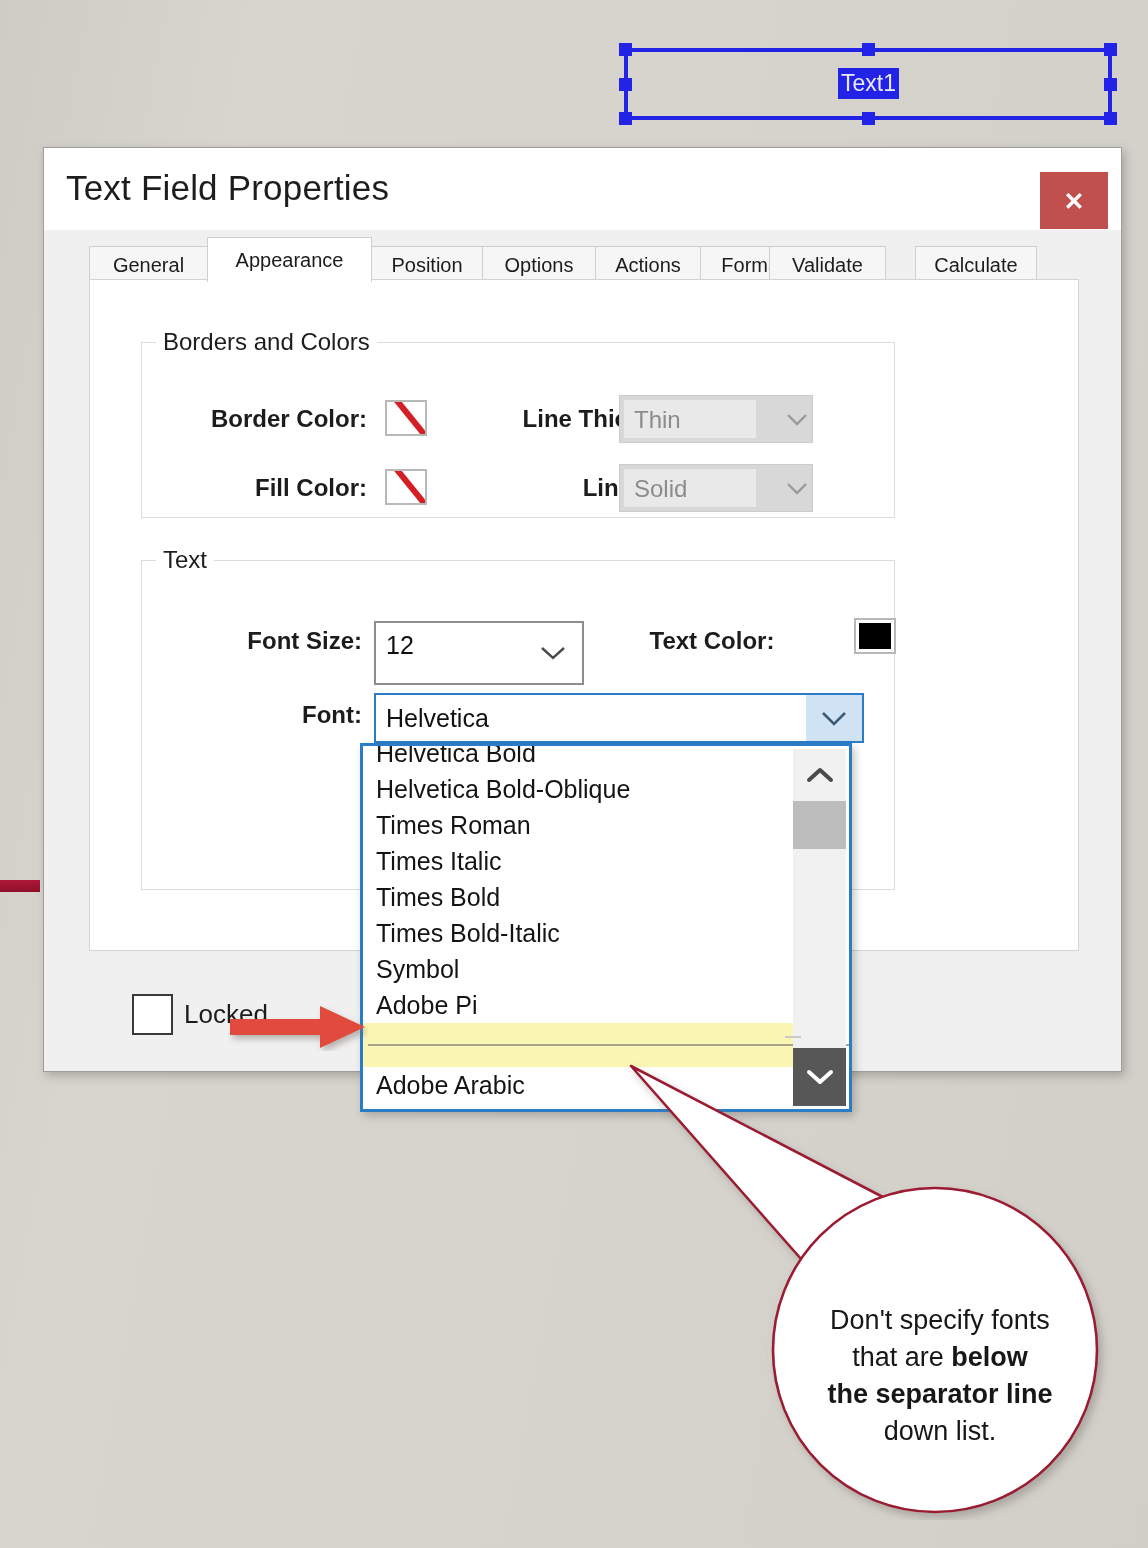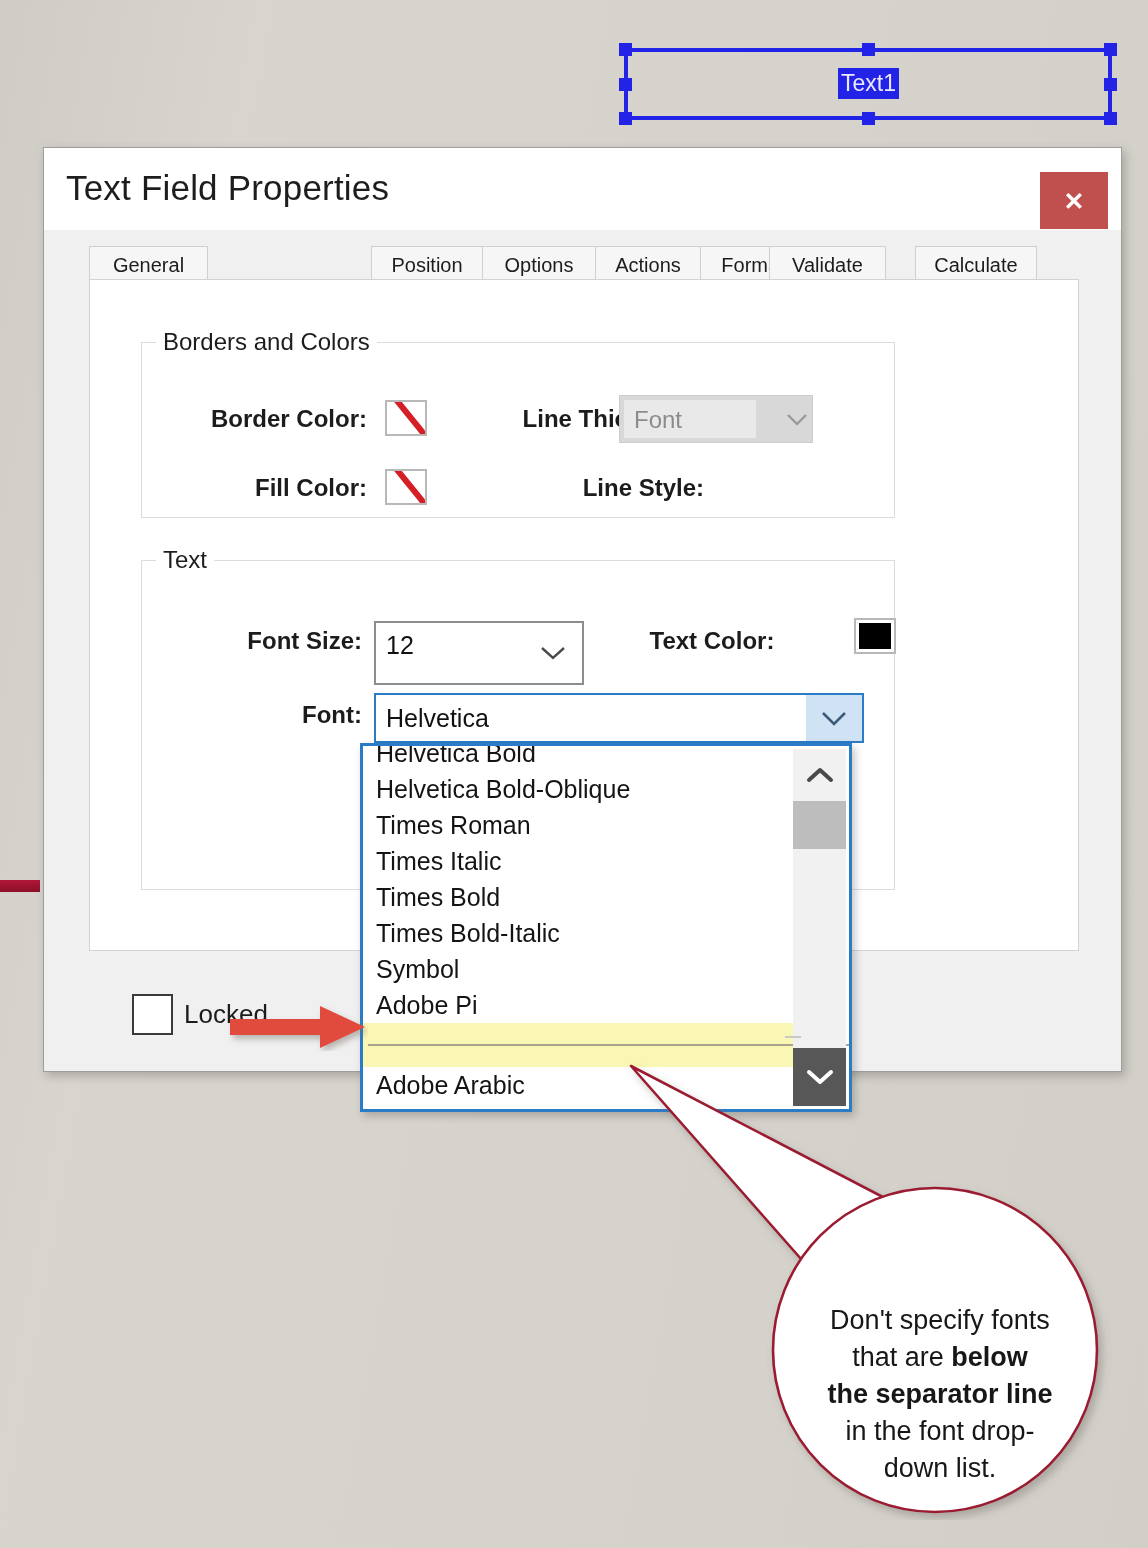--- a/index.html
+++ b/index.html
@@ -228,54 +228,63 @@
 
 <div id="dialog">
 
   <div id="titlebar">
     <div id="dlg-title">Text Field Properties</div>
     <button id="close-x">✕</button>
   </div>
 
   <div id="tabstrip">
     <div class="tab" style="left:0px;width:119px;">General</div>
+    <div class="tab active" style="left:118px;width:165px;">Appearance</div>
     <div class="tab" style="left:282px;width:112px;">Position</div>
     <div class="tab" style="left:393px;width:114px;">Options</div>
     <div class="tab" style="left:506px;width:106px;">Actions</div>
     <div class="tab" style="left:611px;width:106px;">Format</div>
     <div class="tab" style="left:680px;width:117px;margin-top:28px;">Validate</div>
     <div class="tab" style="left:826px;width:122px;">Calculate</div>
   </div>
 
   <div id="panel">
 
     <div class="group" id="grp-borders">
       <span class="legend">Borders and Colors</span>
 
       <span class="fl fl-strong" style="left:20px;top:62px;width:205px;">Border Color:</span>
       <div class="swatch" style="left:243px;top:57px;">
         <div class="slash"></div>
       </div>
 
       <span class="fl fl-strong" style="left:292px;top:62px;width:270px;">Line Thickness:</span>
       <div class="combo-dis" style="left:477px;top:52px;width:194px;">
-        <div class="txt">Font</div>
+        <div class="txt">Thin</div>
         <span class="arr">
           <svg class="chev" width="22" height="14" viewBox="0 0 22 14">
               <path d="M2 2 L11 11 L20 2" fill="none" stroke="#9a9a9a" stroke-width="2.4"></path>
             </svg>
         </span>
       </div>
 
       <span class="fl fl-strong" style="left:20px;top:131px;width:205px;">Fill Color:</span>
       <div class="swatch" style="left:243px;top:126px;">
         <div class="slash"></div>
       </div>
 
       <span class="fl fl-strong" style="left:292px;top:131px;width:270px;">Line Style:</span>
+      <div class="combo-dis" style="left:477px;top:121px;width:194px;">
+        <div class="txt">Solid</div>
+        <span class="arr">
+          <svg class="chev" width="22" height="14" viewBox="0 0 22 14">
+              <path d="M2 2 L11 11 L20 2" fill="none" stroke="#9a9a9a" stroke-width="2.4"></path>
+            </svg>
+        </span>
+      </div>
     </div>
 
     <div class="group" id="grp-text">
       <span class="legend">Text</span>
 
       <span class="fl fl-strong" style="left:20px;top:66px;width:200px;">Font Size:</span>
       <div id="fontsize-combo">
         <span class="val">12</span>
         <span class="arr">
           <svg class="chev" width="26" height="16" viewBox="0 0 26 16">
@@ -362,15 +371,14 @@
 </svg>
 
 <div id="callout-text">
   <div>Don't specify fonts</div>
   <div>
     <span>that are </span><b>below</b>
   </div>
   <div>
     <b>the separator line</b>
   </div>
-  <div>in the font drop-</div>
   <div>down list.</div>
 </div>
 
 </body></html>

